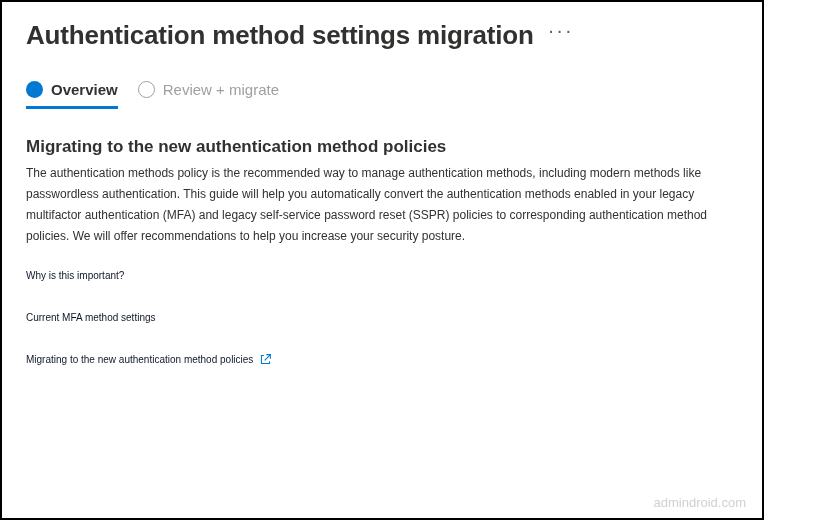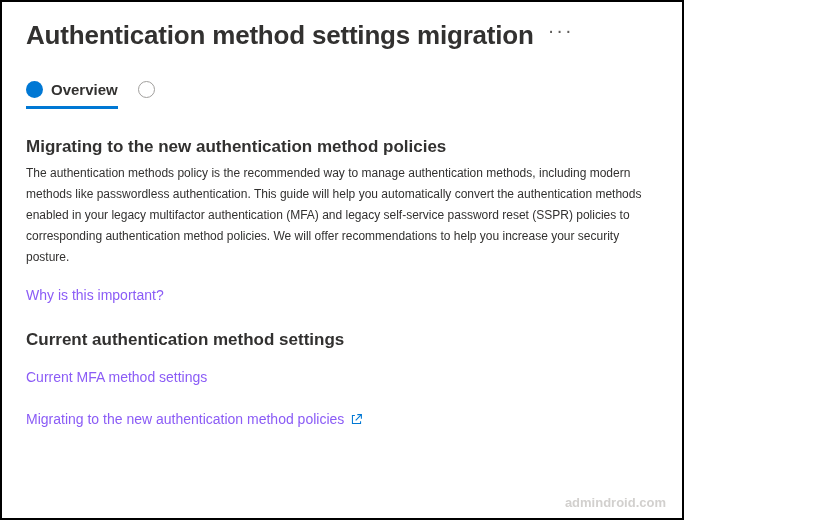--- a/index.html
+++ b/index.html
@@ -7,21 +7,21 @@
       margin: 0;
       padding: 0;
     }
     html, body {
       width: 831px;
       height: 520px;
       font-family: "Segoe UI", -apple-system, BlinkMacSystemFont, sans-serif;
       background: #ffffff;
     }
     .frame {
-      width: 684px;
+      width: 764px;
       height: 520px;
       border: 2px solid #000000;
       padding: 18px 24px 10px 24px;
       overflow: hidden;
       position: relative;
     }
     .title-row {
       display: flex;
       align-items: center;
       gap: 14px;
@@ -89,22 +89,22 @@
       margin-bottom: 18px;
     }
     .body-text {
       font-size: 12px;
       line-height: 21px;
       color: #323130;
       margin-bottom: 18px;
       max-width: 780px;
     }
     .link {
-      font-size: 14px;
-      color: #8b5cf6;
+      font-size: 10px;
+      color: #0f172a;
       text-decoration: none;
       cursor: pointer;
       display: inline-flex;
       align-items: center;
       gap: 6px;
     }
     .link-block {
       margin-bottom: 24px;
     }
     .link-block:last-of-type {
@@ -114,51 +114,51 @@
       width: 13px;
       height: 13px;
       flex-shrink: 0;
     }
     .watermark {
       position: absolute;
       bottom: 8px;
       right: 16px;
       font-size: 13px;
       color: #d2d0ce;
-      font-weight: 700;
+      font-weight: 400;
     }
   </style>
 </head>
 <body>
 
 <div class="frame">
 
   <div class="title-row">
     <h1 class="page-title">Authentication method settings migration</h1>
     <span class="more-icon">···</span>
   </div>
 
   <div class="tabs">
     <div class="tab active">
       <span class="tab-circle filled"></span>
       <span class="tab-label">Overview</span>
     </div>
     <div class="tab">
       <span class="tab-circle empty"></span>
+      <span class="tab-label">Review + migrate</span>
     </div>
   </div>
 
   <h2 class="section-heading">Migrating to the new authentication method policies</h2>
   <p class="body-text">The authentication methods policy is the recommended way to manage authentication methods, including modern methods like passwordless authentication. This guide will help you automatically convert the authentication methods enabled in your legacy multifactor authentication (MFA) and legacy self-service password reset (SSPR) policies to corresponding authentication method policies. We will offer recommendations to help you increase your security posture.</p>
 
   <div class="link-block">
     <a class="link">Why is this important?</a>
   </div>
 
-  <h2 class="section-heading secondary">Current authentication method settings</h2>
 
   <div class="link-block">
     <a class="link">Current MFA method settings</a>
   </div>
 
 
   <div class="link-block">
     <a class="link">
       <span>Migrating to the new authentication method policies</span>
       <svg class="external-icon" viewBox="0 0 16 16" fill="none" stroke="#0078d4" stroke-width="1.3">

